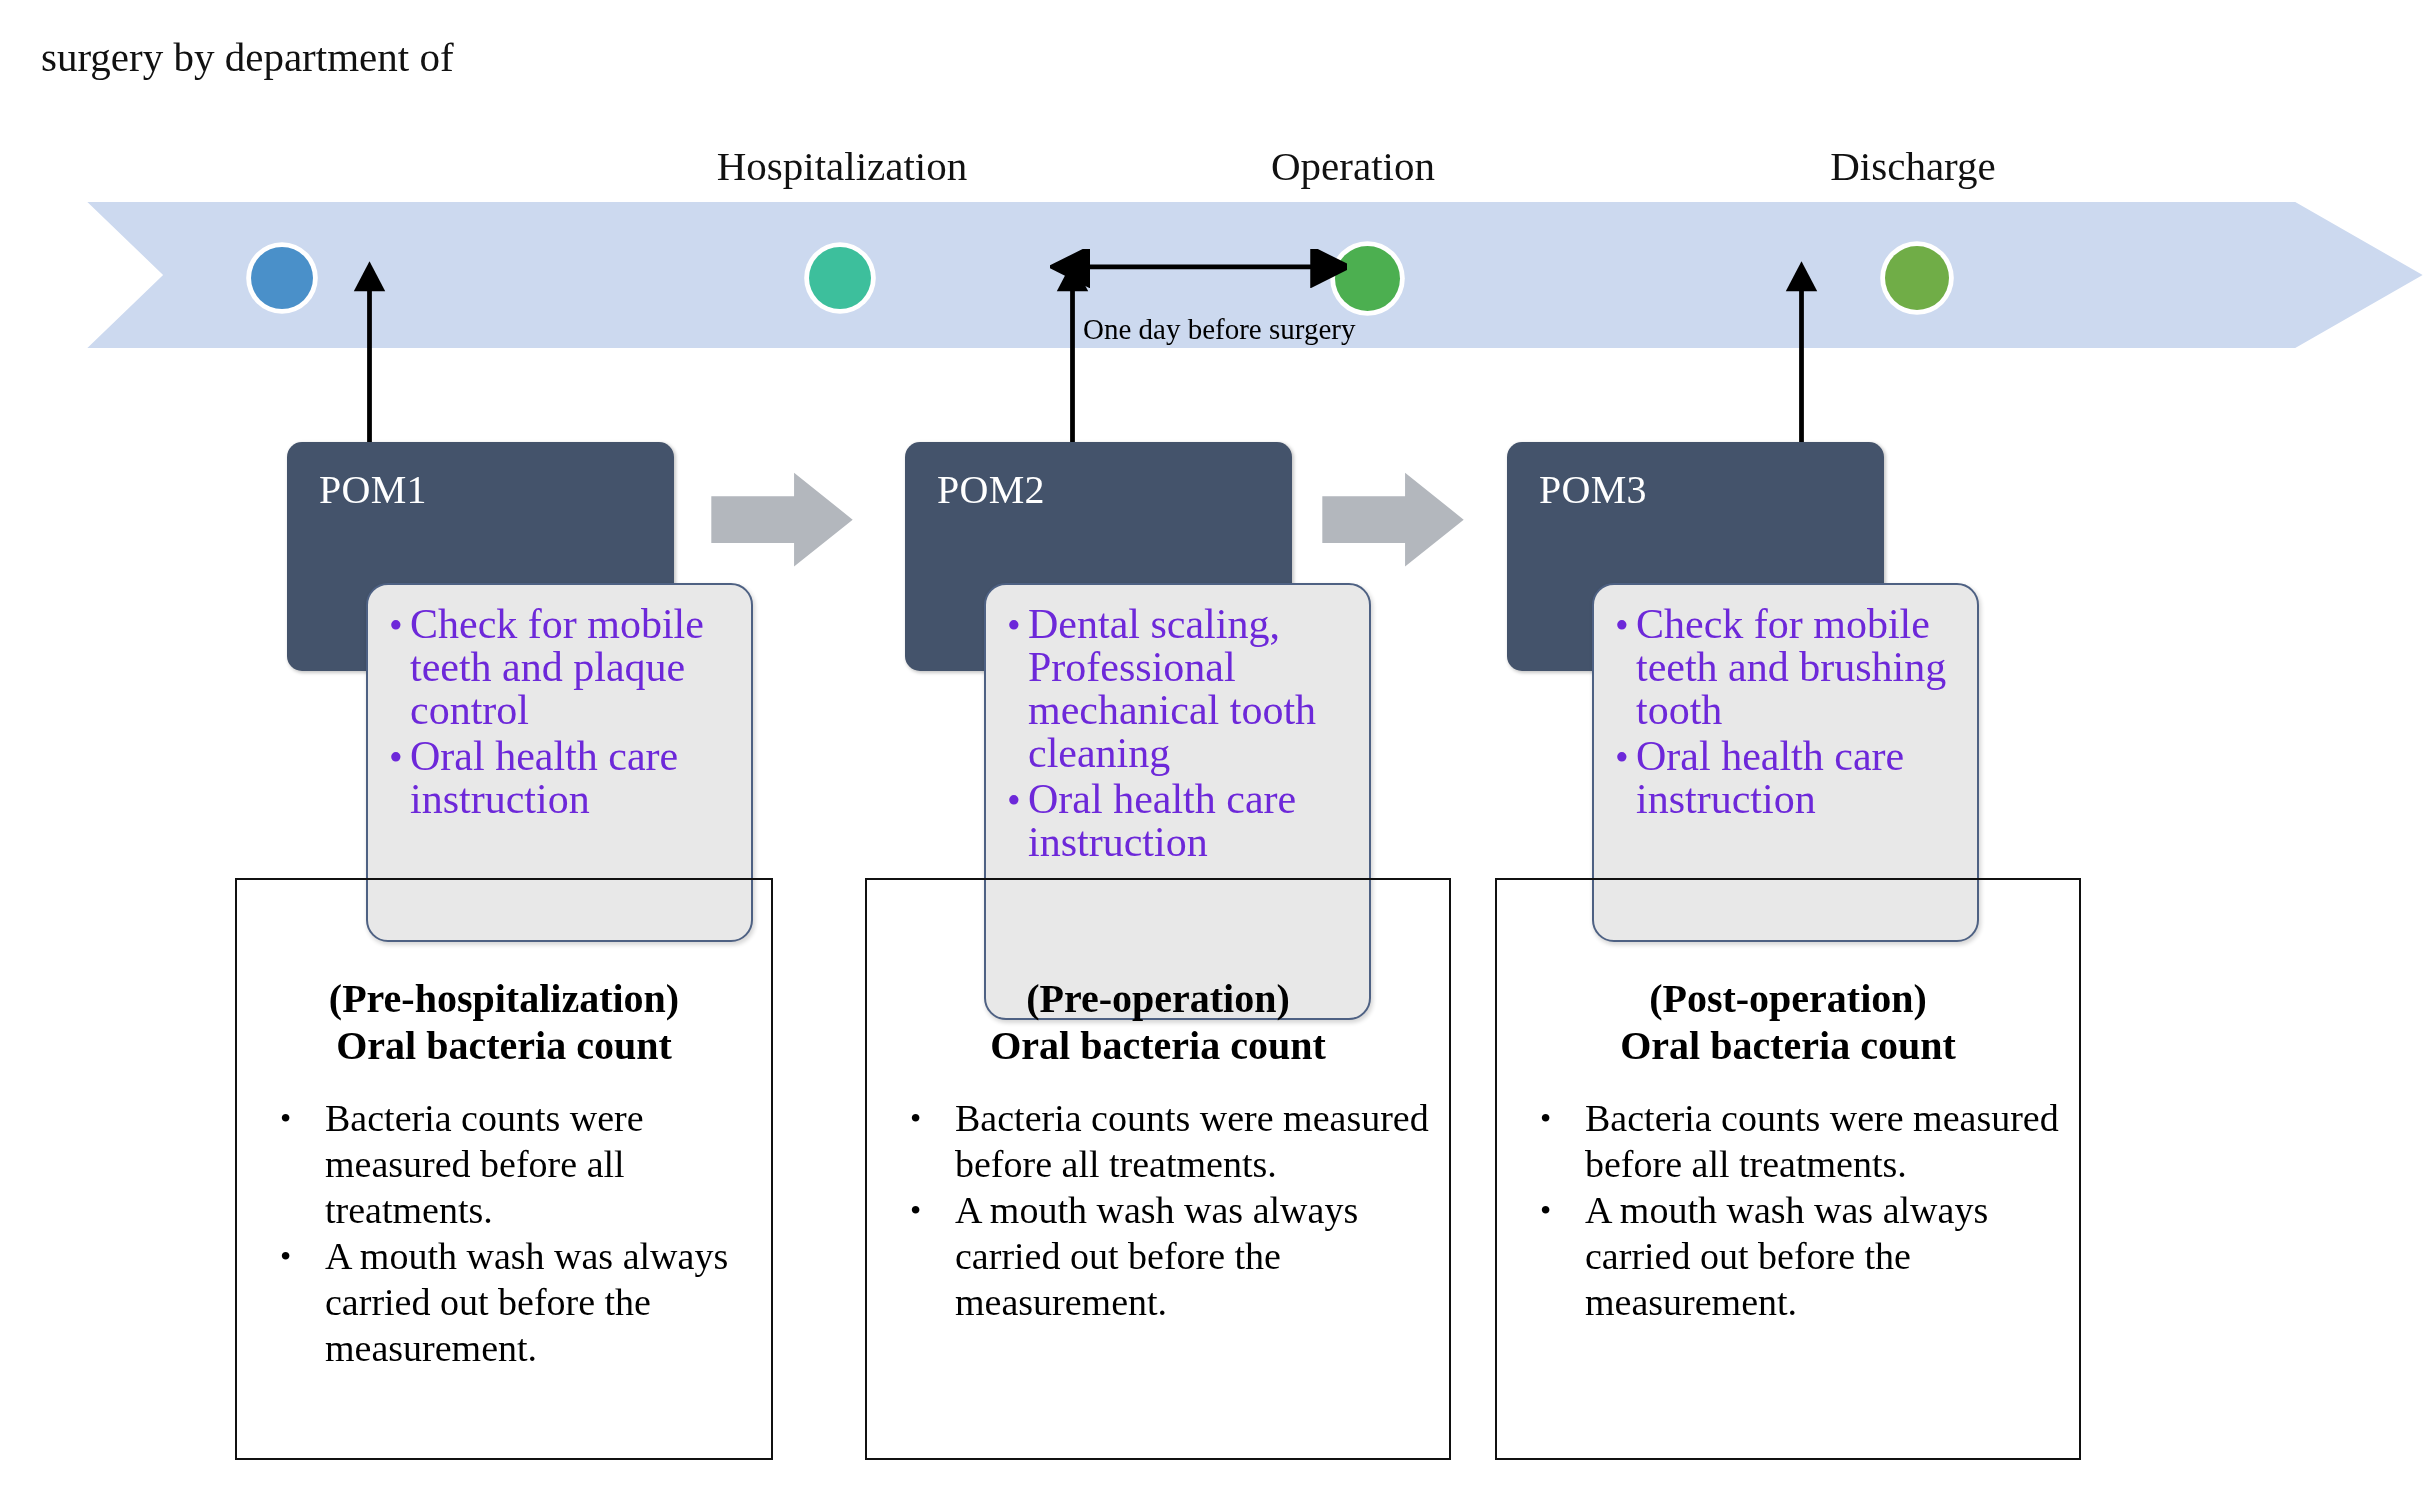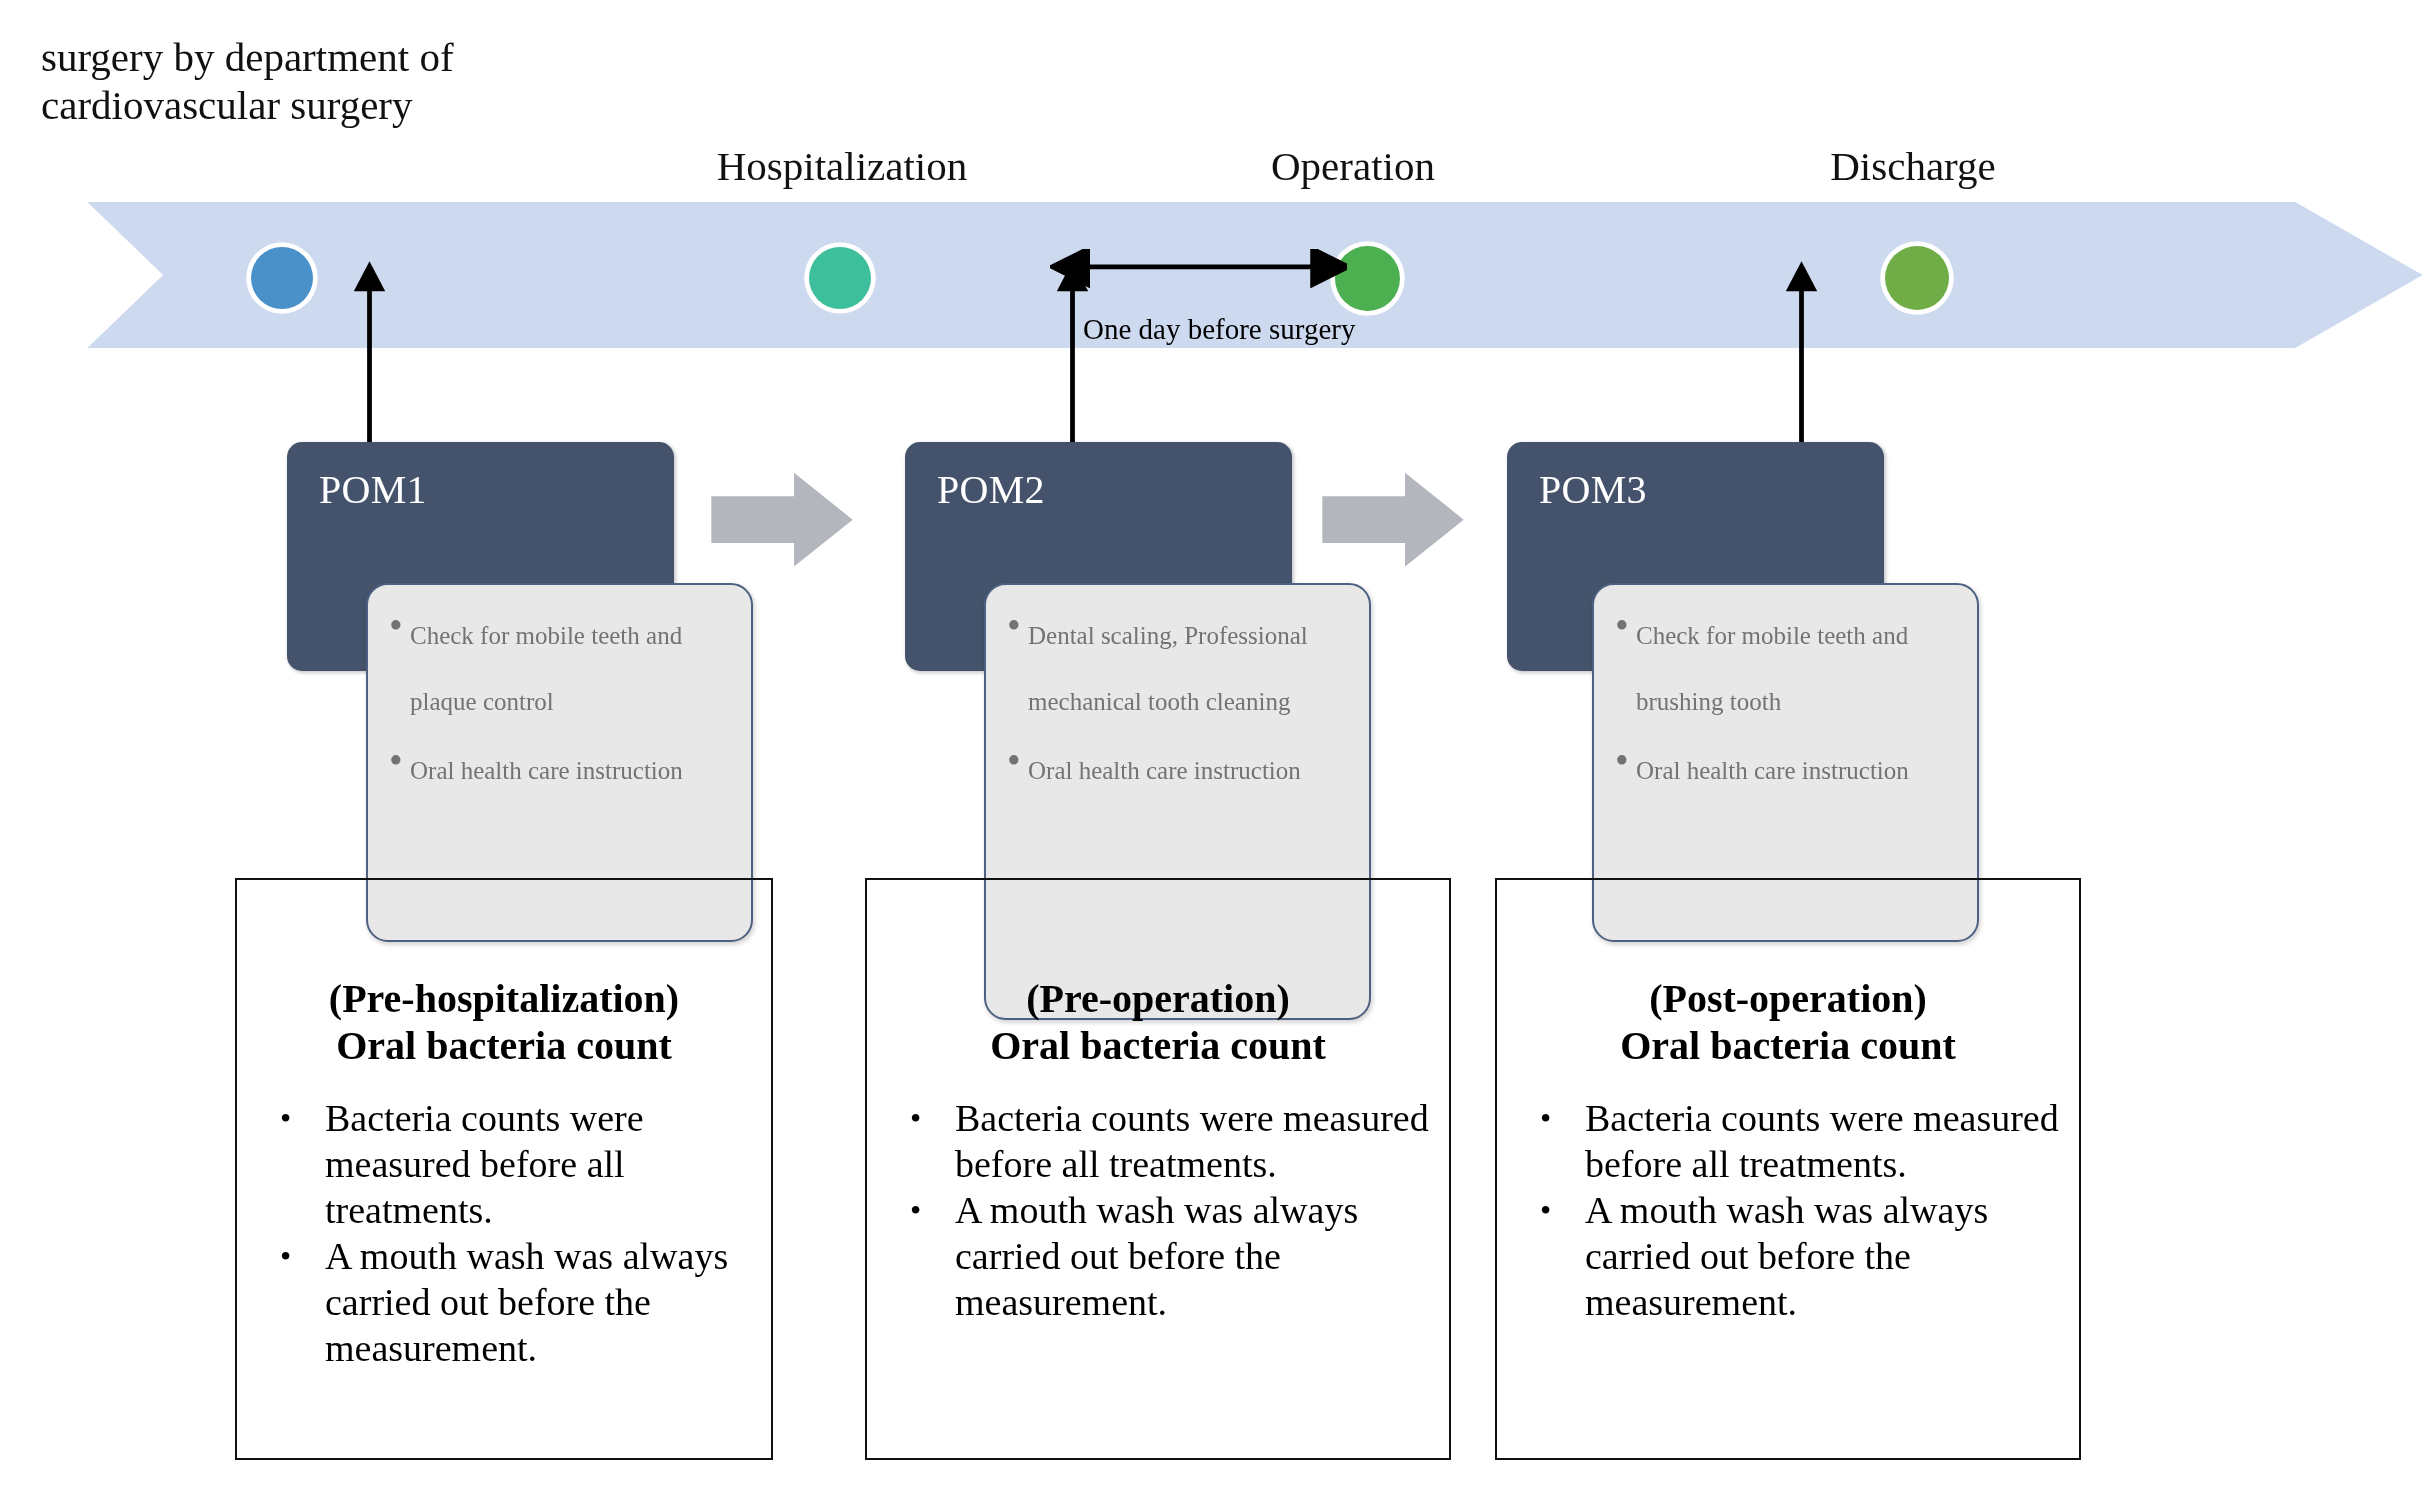--- a/index.html
+++ b/index.html
@@ -78,25 +78,25 @@
     box-shadow: 1.4px 2.1px 4.1px rgba(0,0,0,0.16);
     box-sizing: border-box;
   }
   .callout ul {
     margin: 0;
     padding: 18px 12.4px 0 21px;
     list-style: none;
   }
   .callout li {
     position: relative;
-    font-size: 25px;
-    line-height: 66px;
+    font-size: 42px;
+    line-height: 43px;
     padding-left: 21px;
     margin-bottom: 2.8px;
-    color: #737373;
+    color: #6d28d9;
   }
   .callout li:before {
     content: "\2022";
     position: absolute;
     left: 0;
     top: 0;
     font-size: 39px;
     line-height: 46px;
   }
 
@@ -156,21 +156,20 @@
 <div id="canvas">
 
   <div class="band">
     <svg width="2426" height="146" viewBox="0 0 3513 212" xmlns="http://www.w3.org/2000/svg">
       <polygon points="122,0 3232,0 3232,-55 3513,106 3232,267 3232,212 122,212 232,106" fill="#ccd9ef"></polygon>
     </svg>
   </div>
 
   <div class="tl-label multi" style="left:41px; top:33px; width:525px;">
     <div>surgery by department of</div>
-    <div>cardiovascular surgery</div>
   </div>
 
   <div class="tl-label" style="left:690px; top:142px; width:304px;">Hospitalization</div>
 
   <div class="tl-label" style="left:1132px; top:142px; width:442px;">Operation</div>
 
   <div class="tl-label" style="left:1699px; top:142px; width:428px;">Discharge</div>
 
   <div class="dot" style="left:251px; top:247px; width:62px; height:62px; background:#4a90c9;"></div>
   <div class="dot" style="left:809px; top:247px; width:62px; height:62px; background:#3dbf9c;"></div>

